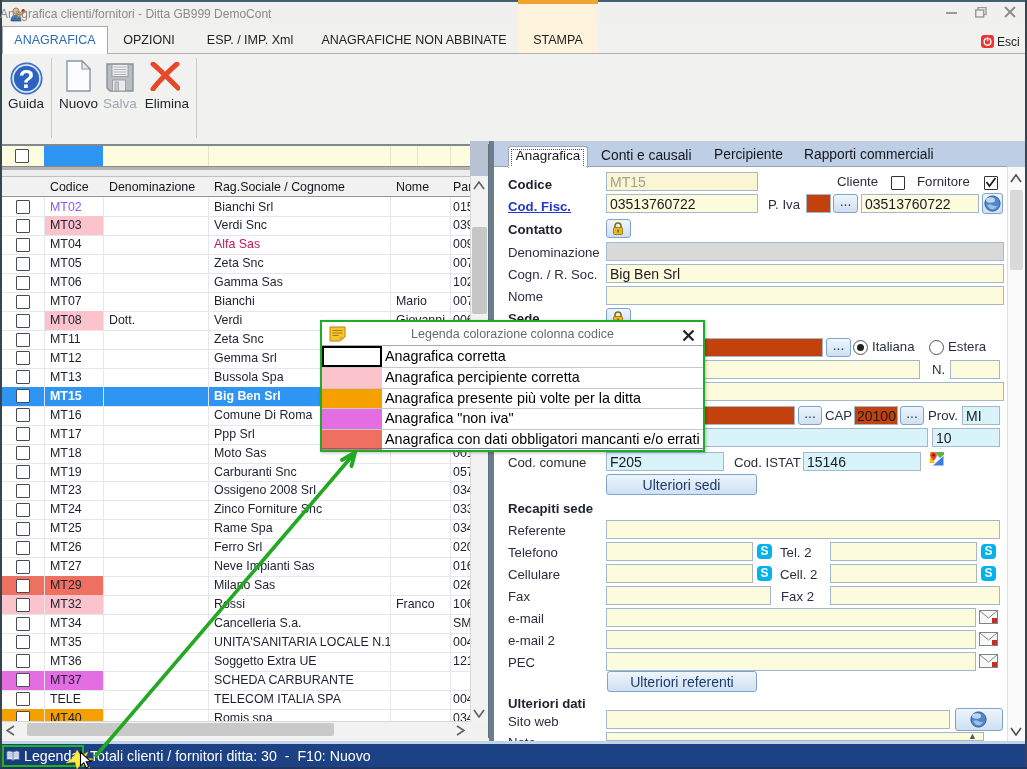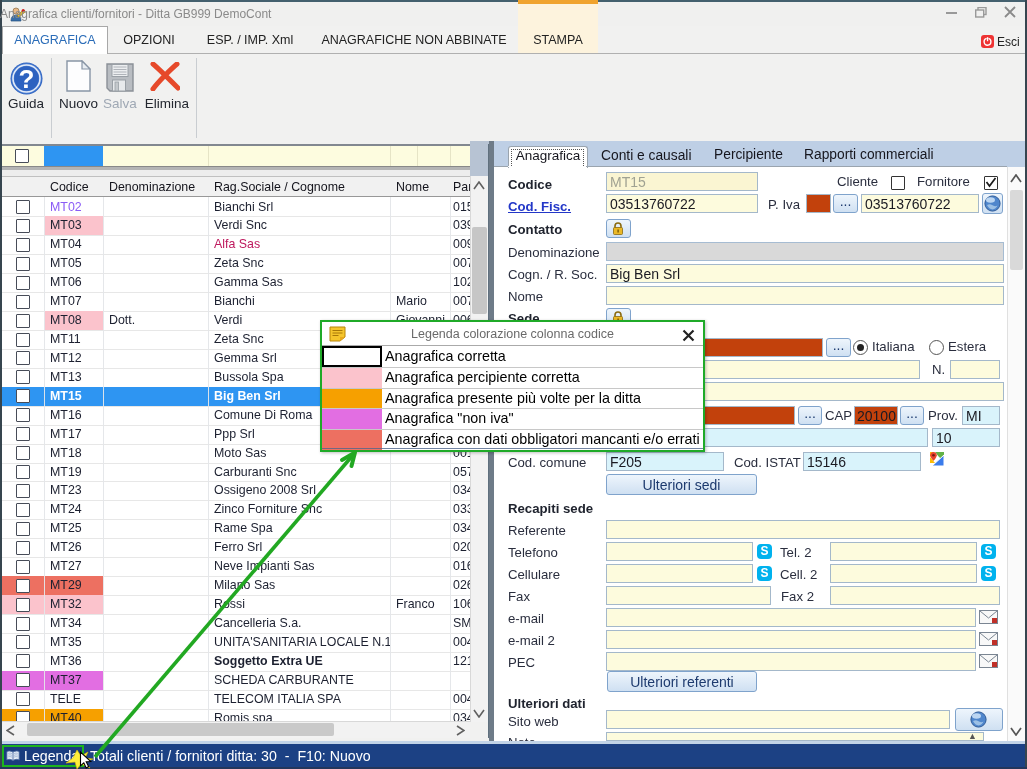--- a/index.html
+++ b/index.html
@@ -238,21 +238,21 @@
     <div class="abs tcell" style="left:214px;top:616.0px;width:176px;color:#1c2030;font-weight:normal">Cancelleria S.a.</div>
     <div class="abs tcell" style="left:453px;top:616.0px;width:17px;color:#1c2030">SM</div>
     <div class="abs" style="left:2px;top:632.9px;width:468px;height:1px;background:#e7e7e7"></div>
 <div class="cb" style="left:16px;top:635.4px"></div>
     <div class="abs tcell" style="left:50px;top:634.9px;width:52px;color:#1c2030;font-weight:normal">MT35</div>
     <div class="abs tcell" style="left:214px;top:634.9px;width:176px;color:#1c2030;font-weight:normal">UNITA'SANITARIA LOCALE N.1</div>
     <div class="abs tcell" style="left:453px;top:634.9px;width:17px;color:#1c2030">004</div>
     <div class="abs" style="left:2px;top:651.8px;width:468px;height:1px;background:#e7e7e7"></div>
 <div class="cb" style="left:16px;top:654.3px"></div>
     <div class="abs tcell" style="left:50px;top:653.8px;width:52px;color:#1c2030;font-weight:normal">MT36</div>
-    <div class="abs tcell" style="left:214px;top:653.8px;width:176px;color:#1c2030;font-weight:bold">Soggetto Extra UE</div>
+    <div class="abs tcell" style="left:214px;top:653.8px;width:176px;color:#1c2030;font-weight:normal">Soggetto Extra UE</div>
     <div class="abs tcell" style="left:453px;top:653.8px;width:17px;color:#1c2030">121</div>
     <div class="abs" style="left:2px;top:670.7px;width:468px;height:1px;background:#e7e7e7"></div>
 <div class="abs" style="left:2px;top:670.8px;width:101px;height:18.93px;background:#e26ee2"></div>
     <div class="cb" style="left:16px;top:673.2px"></div>
     <div class="abs tcell" style="left:50px;top:672.8px;width:52px;color:#1c2030;font-weight:normal">MT37</div>
     <div class="abs tcell" style="left:214px;top:672.8px;width:176px;color:#1c2030;font-weight:normal">SCHEDA CARBURANTE</div>
     <div class="abs" style="left:2px;top:689.7px;width:468px;height:1px;background:#e7e7e7"></div>
 <div class="cb" style="left:16px;top:692.2px"></div>
     <div class="abs tcell" style="left:50px;top:691.7px;width:52px;color:#1c2030;font-weight:normal">TELE</div>
     <div class="abs tcell" style="left:214px;top:691.7px;width:176px;color:#1c2030;font-weight:normal">TELECOM ITALIA SPA</div>

